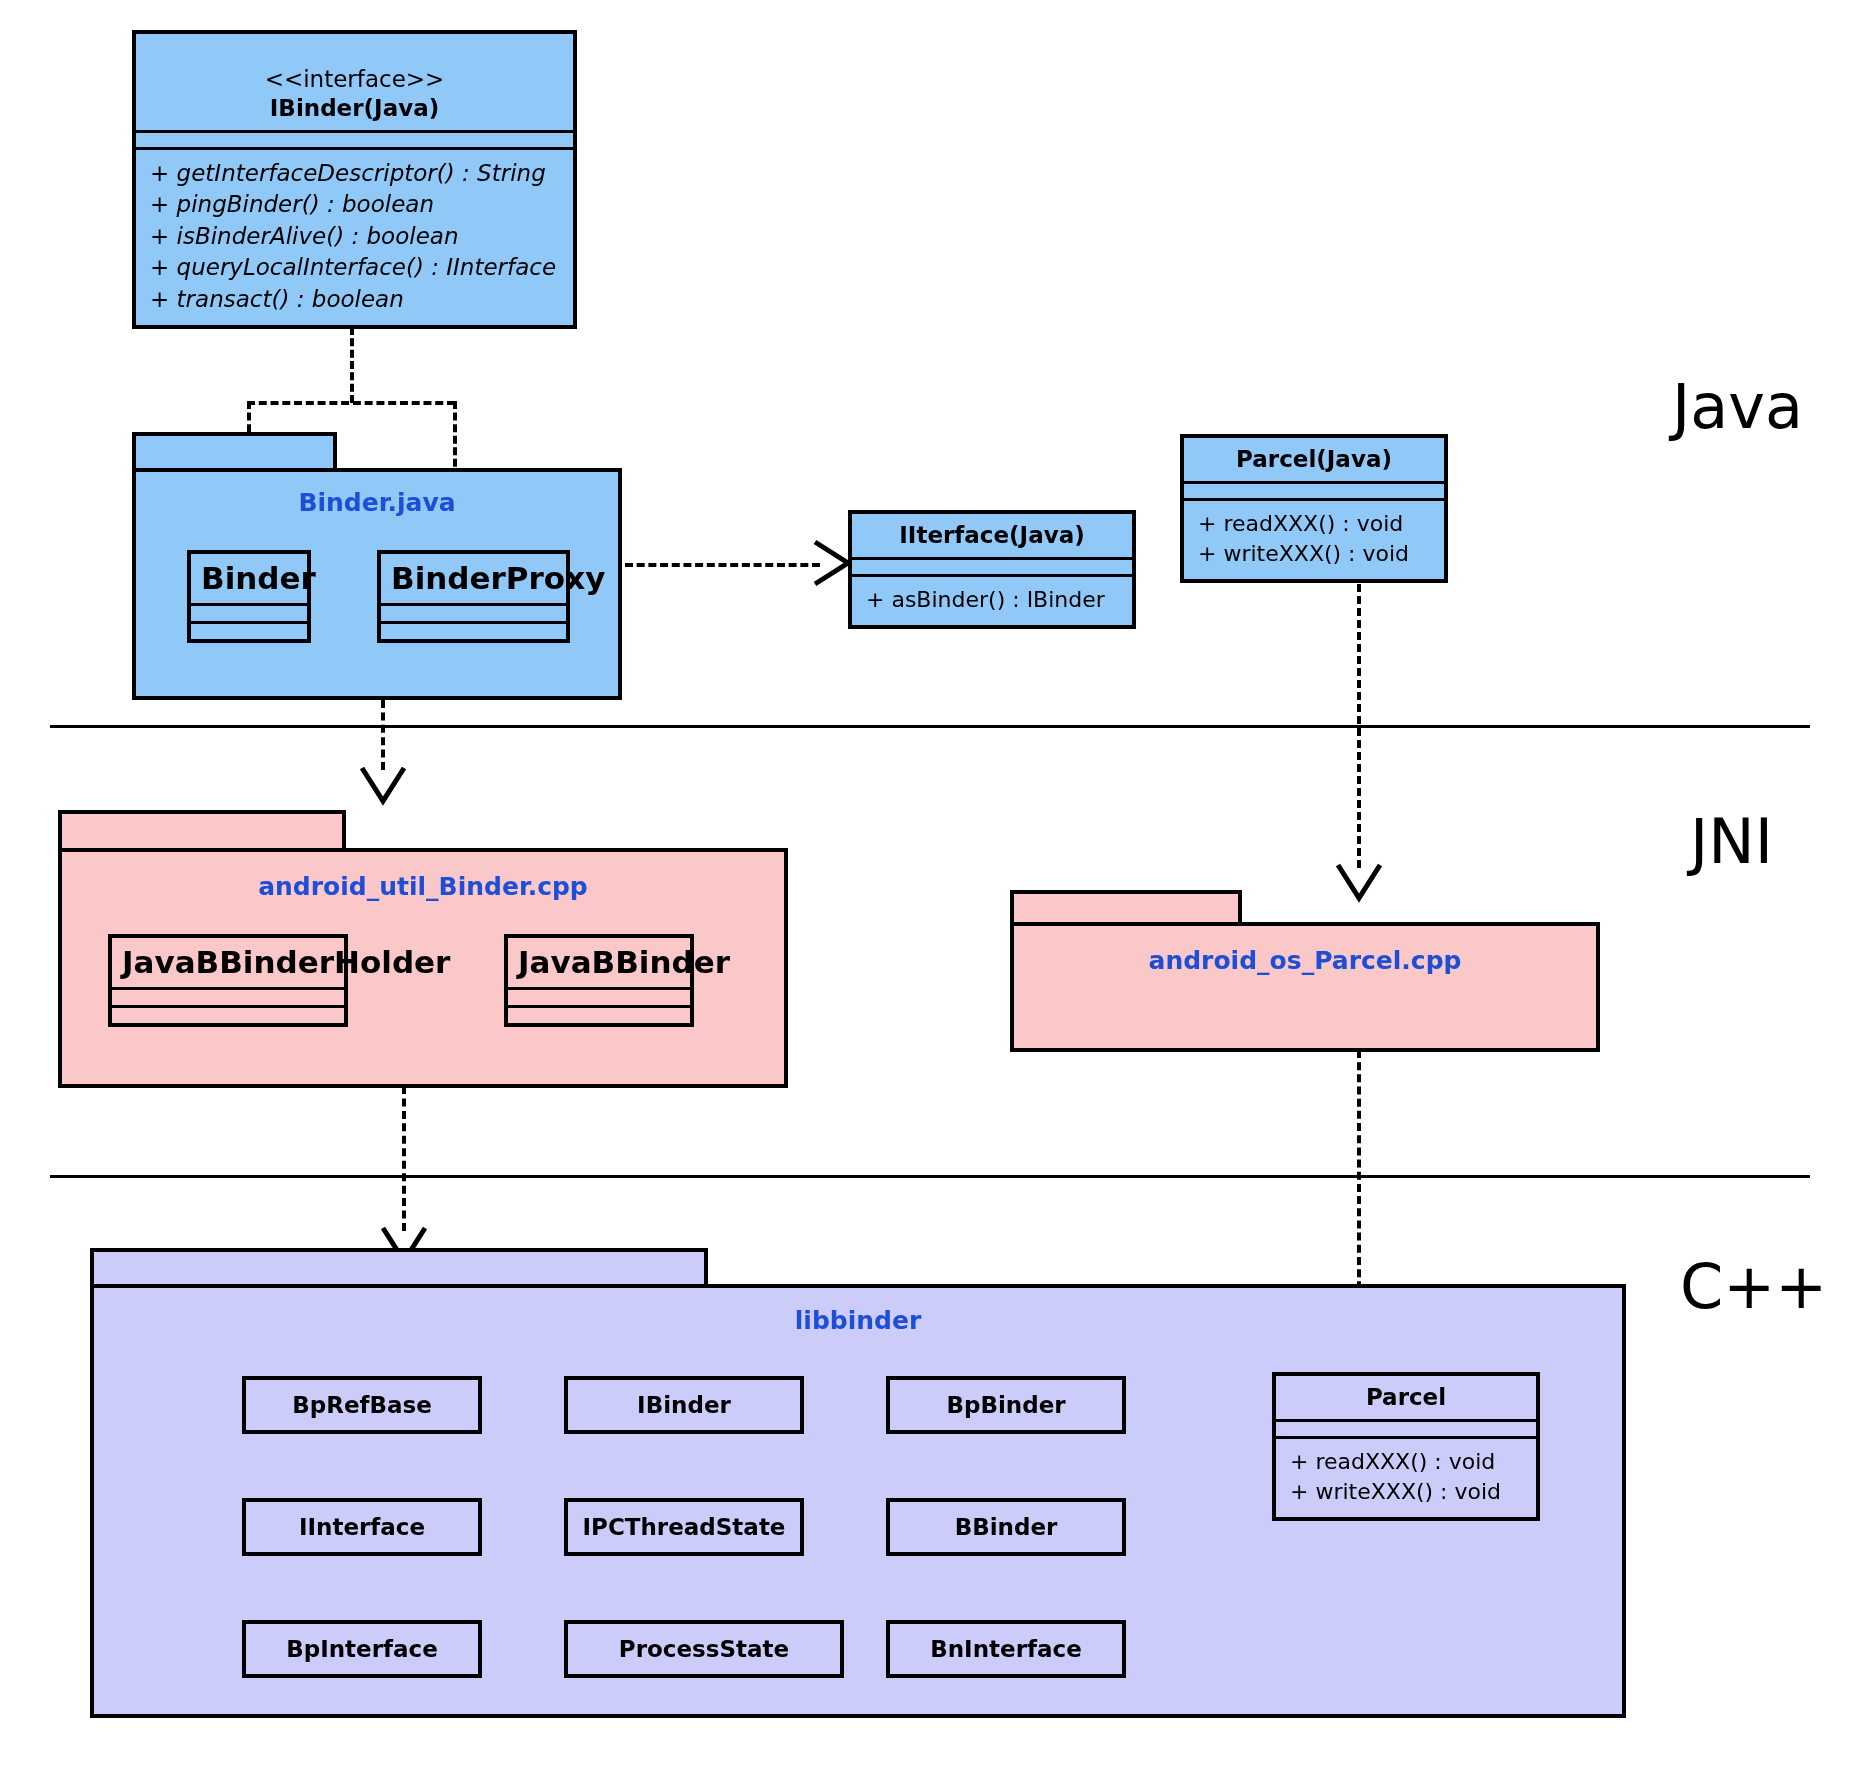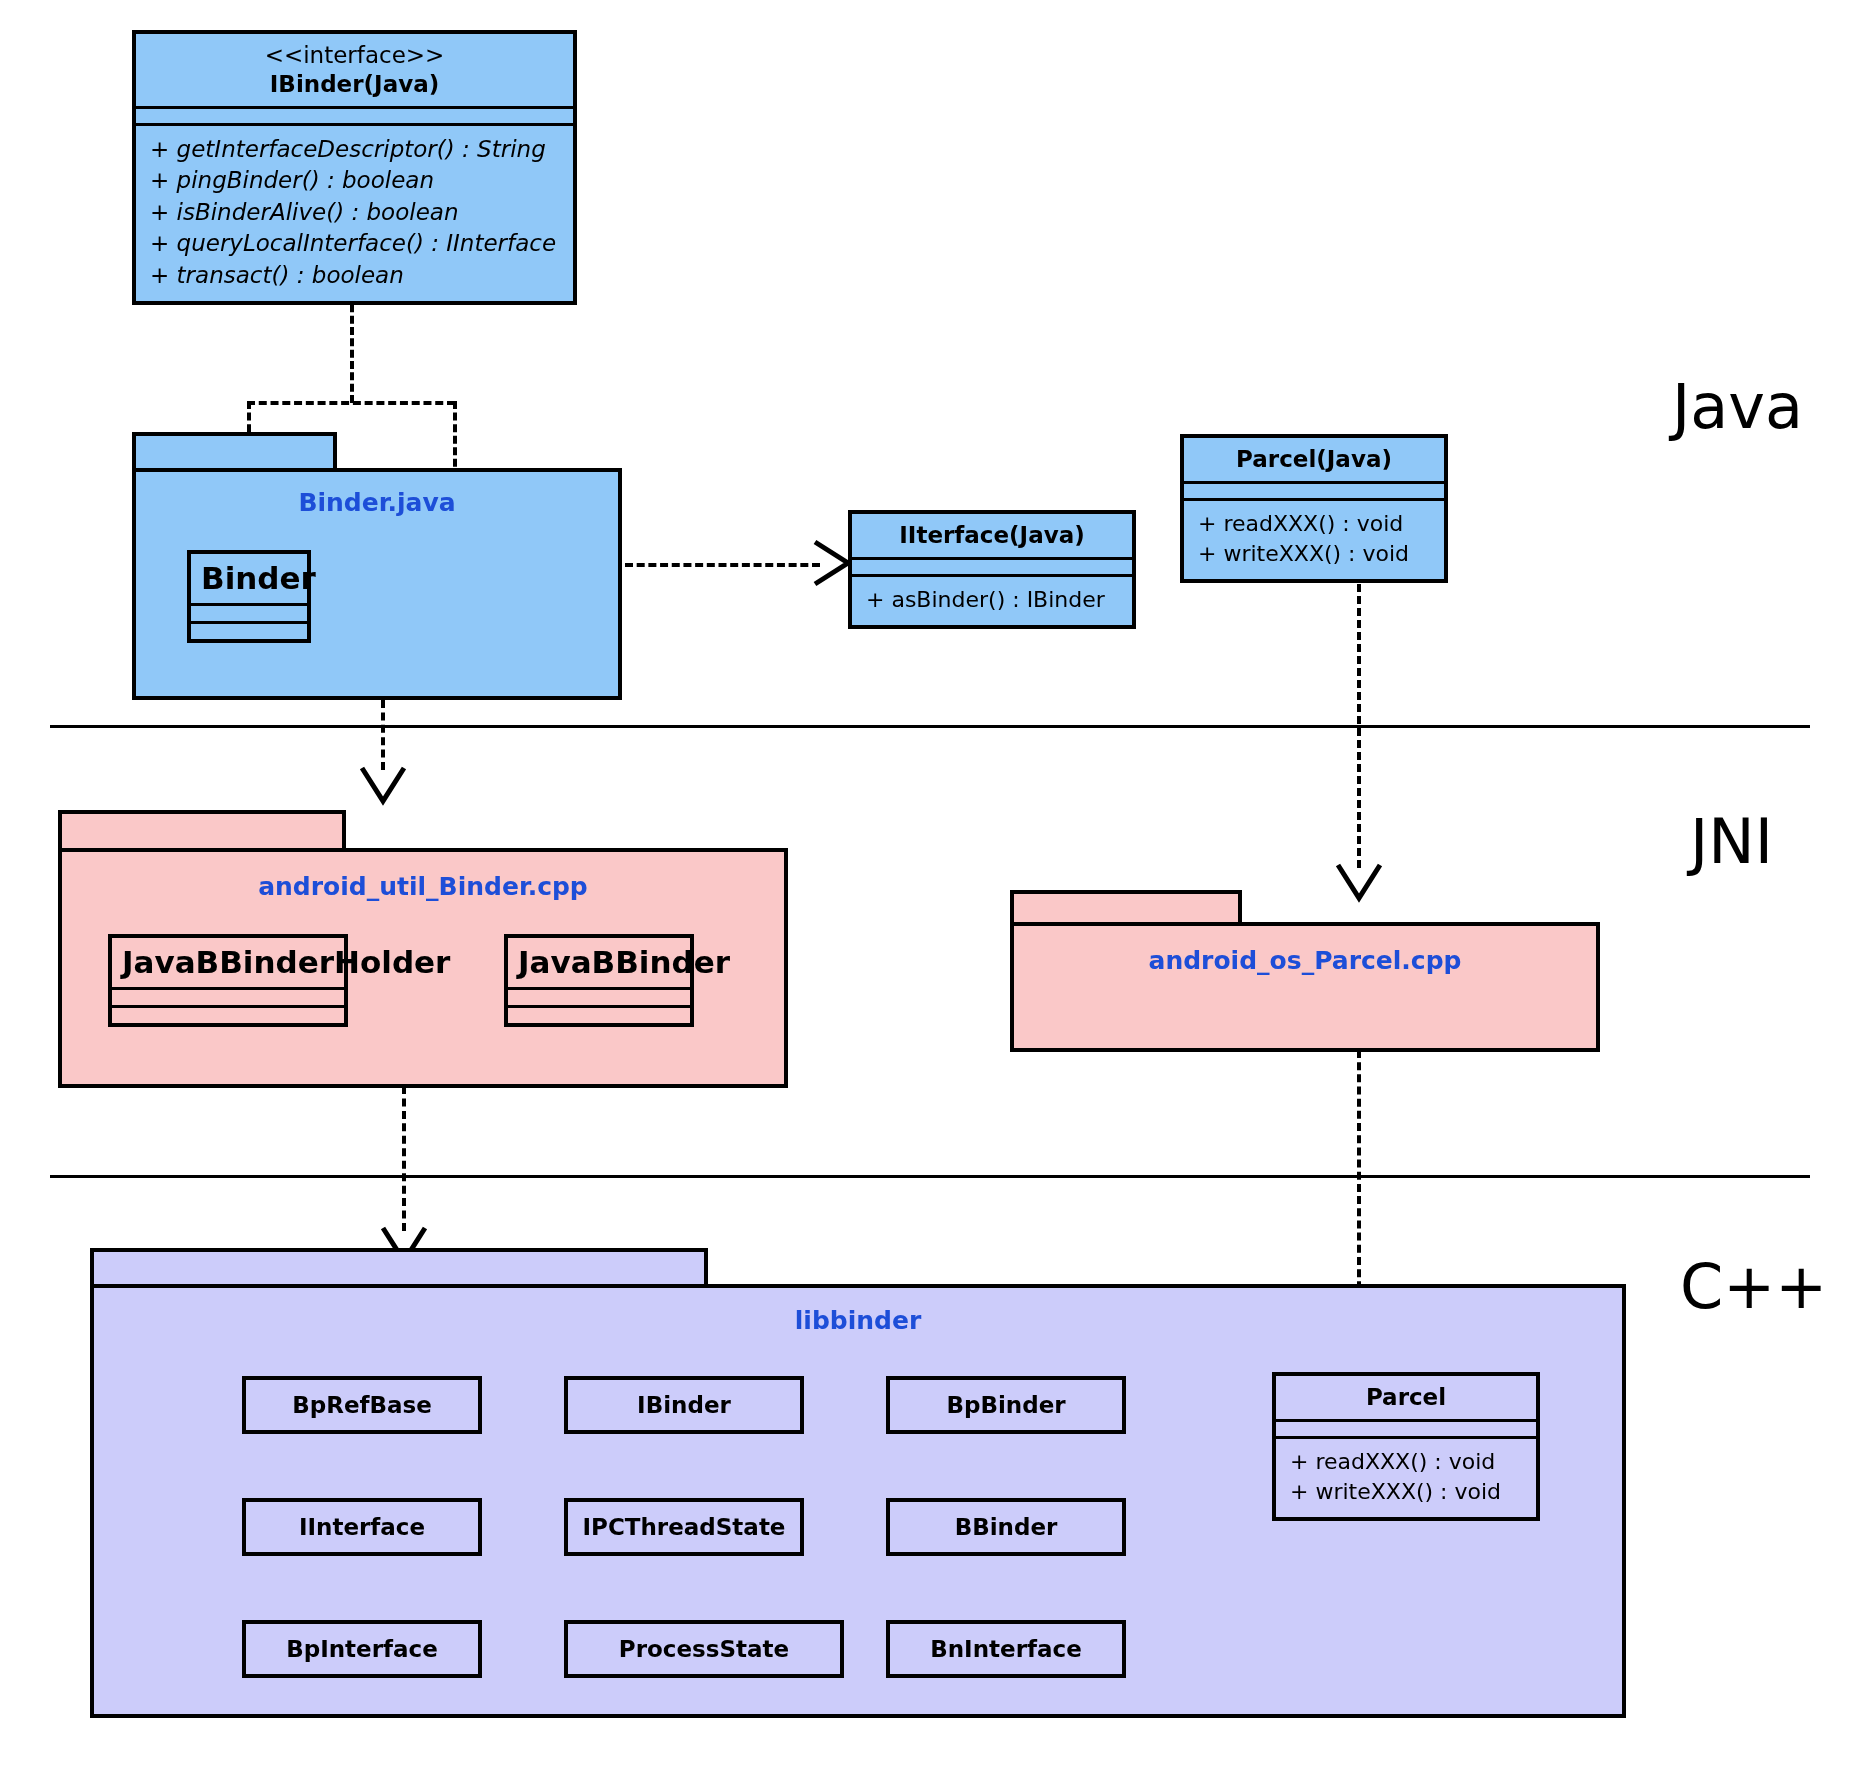--- a/index.html
+++ b/index.html
@@ -31,20 +31,21 @@
     font-size: 23px;
     line-height: 1.25;
     color: #000000;
     padding: 7px 6px 7px 6px;
   }
   .stereo {
     display: block;
     font-weight: normal;
     font-size: 23px;
     letter-spacing: 0px;
+    margin-top: 24px;
   }
   .attr-row {
     height: 14px;
     border-top: 3px solid #000000;
   }
   .ops-row {
     border-top: 3px solid #000000;
     padding: 8px 14px 10px 14px;
     font-size: 22px;
     line-height: 1.37;
@@ -199,20 +200,25 @@
     <div class="pkg-tab" style="width:205px; height:40px; background:#90c8f8;"></div>
     <div class="pkg-body" style="top:36px; width:490px; height:232px; background:#90c8f8;"></div>
     <div class="pkg-title" style="top:56px;">Binder.java</div>
 
     <div class="node simple-class" style="left:55px; top:118px; width:124px; background:#90c8f8;">
       <div class="name-row">Binder</div>
       <div class="band"></div>
       <div class="band"></div>
     </div>
 
+    <div class="node simple-class" style="left:245px; top:118px; width:193px; background:#90c8f8;">
+      <div class="name-row">BinderProxy</div>
+      <div class="band"></div>
+      <div class="band"></div>
+    </div>
   </div>
 
   <div class="node" style="left:848px; top:510px; width:288px;">
     <div class="name-row">IIterface(Java)</div>
     <div class="attr-row"></div>
     <div class="ops-row">
       <div>+ asBinder() : IBinder</div>
     </div>
   </div>
 

